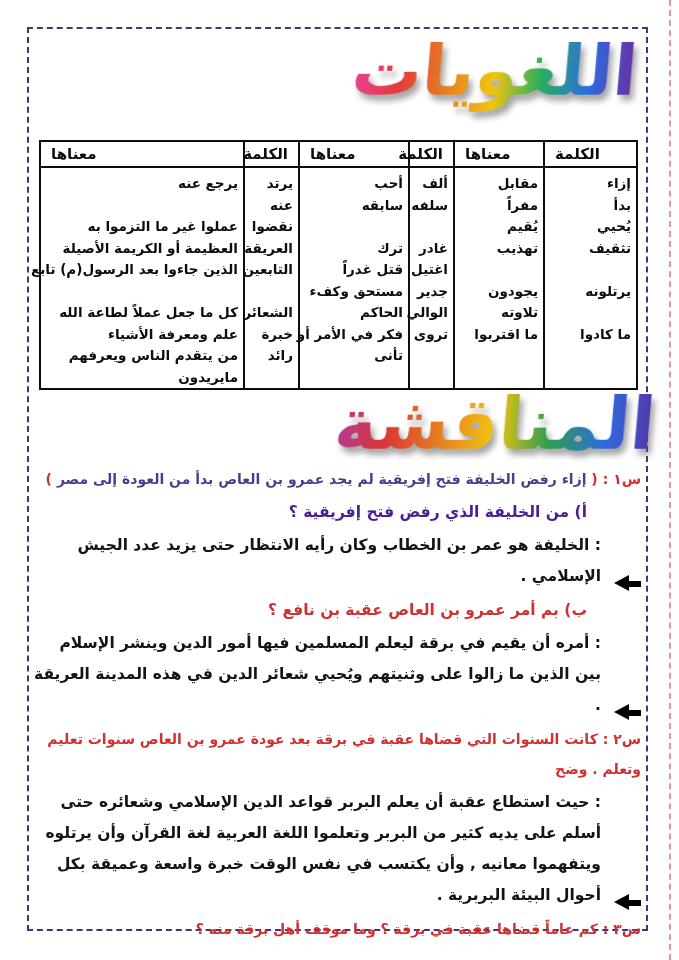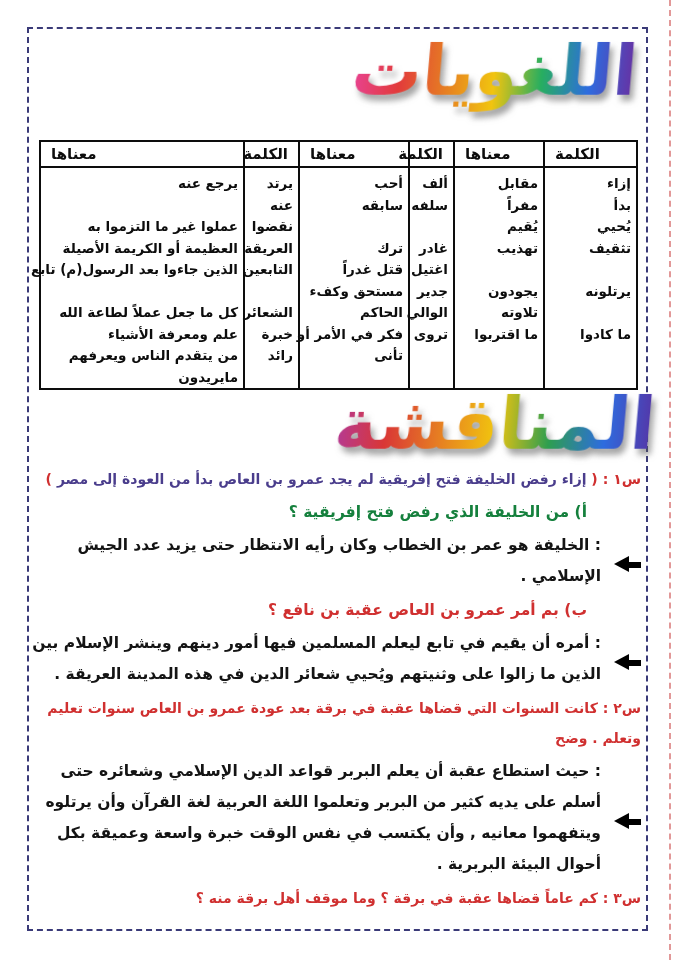--- a/index.html
+++ b/index.html
@@ -29,21 +29,21 @@
   .vocab-table th{height:22px;font-size:15px;font-weight:bold;text-align:left;
                   color:#0d0d0d;padding:1px 10px;}
   .vocab-table td{vertical-align:top;padding:5px 5px 0 15px;text-align:right;}
   .cell-line{height:21.5px;line-height:21.5px;font-size:13.5px;font-weight:bold;
              color:#0d0d0d;white-space:nowrap;}
 
   
   .qa{position:absolute;top:464px;right:38px;left:30px;}
   .qa-main{font-weight:bold;font-size:14px;line-height:30px;margin-bottom:3px;}
   .qa-sub{font-weight:bold;font-size:15.5px;line-height:30px;margin:0 54px 3px 0;}
-  .qa-answer{display:flex;align-items:center;column-gap:13px;margin-bottom:3px;}
+  .qa-answer{display:flex;align-items:flex-end;column-gap:13px;margin-bottom:3px;}
   .answer-text{font-size:15.5px;font-weight:bold;line-height:31px;flex:1;}
 
   
   .arrow{position:relative;flex:none;width:27px;height:17px;margin-top:7px;}
   .arrow::before{content:"";position:absolute;left:0;top:0;
                  border-top:8.5px solid transparent;border-bottom:8.5px solid transparent;
                  border-right:15px solid #000;}
   .arrow::after{content:"";position:absolute;right:0;top:5.5px;width:13px;height:6px;background:#000;}
 </style>
 </head>
@@ -141,29 +141,29 @@
             <div class="cell-line">مايريدون</div>
           </td>
         </tr>
       </tbody>
   </table>
 
   <div class="wordart discussion-title">المناقشة</div>
 
   <div class="qa">
       <div class="qa-main"><span style="color: rgb(208, 48, 48);">س١ : ( </span><span style="color: rgb(74, 61, 140);">إزاء رفض الخليفة فتح إفريقية لم يجد عمرو بن العاص بدأ من العودة إلى مصر</span><span style="color: rgb(208, 48, 48);"> )</span></div>
-      <div class="qa-sub" style="color: #15803d;">أ)  من الخليفة الذي رفض فتح إفريقية ؟</div>
+      <div class="qa-sub" style="color: #4c1d95;">أ)  من الخليفة الذي رفض فتح إفريقية ؟</div>
       <div class="qa-answer">
         <span class="arrow"></span>
         <div class="answer-text" style="color: rgb(20, 20, 20);">: الخليفة هو عمر بن الخطاب وكان رأيه الانتظار حتى يزيد عدد الجيش الإسلامي .</div>
       </div>
       <div class="qa-sub" style="color: rgb(208, 48, 48);">ب) بم أمر عمرو بن العاص عقبة بن نافع ؟</div>
       <div class="qa-answer">
         <span class="arrow"></span>
-        <div class="answer-text" style="color: rgb(20, 20, 20);">: أمره أن يقيم في تابع ليعلم المسلمين فيها أمور دينهم وينشر الإسلام بين الذين ما زالوا على وثنيتهم ويُحيي شعائر الدين في هذه المدينة العريقة .</div>
+        <div class="answer-text" style="color: rgb(20, 20, 20);">: أمره أن يقيم في برقة ليعلم المسلمين فيها أمور الدين وينشر الإسلام بين الذين ما زالوا على وثنيتهم ويُحيي شعائر الدين في هذه المدينة العريقة .</div>
       </div>
       <div class="qa-main"><span style="color: rgb(208, 48, 48);">س٢ : كانت السنوات التي قضاها عقبة في برقة بعد عودة عمرو بن العاص سنوات تعليم وتعلم . وضح</span></div>
       <div class="qa-answer">
         <span class="arrow"></span>
         <div class="answer-text" style="color: rgb(20, 20, 20);">: حيث استطاع عقبة أن يعلم البربر قواعد الدين الإسلامي وشعائره حتى أسلم على يديه كثير من البربر  وتعلموا اللغة العربية لغة القرآن وأن يرتلوه ويتفهموا معانيه , وأن يكتسب في نفس الوقت خبرة واسعة وعميقة بكل أحوال البيئة البربرية .</div>
       </div>
       <div class="qa-main"><span style="color: rgb(208, 48, 48);">س٣ : كم عاماً قضاها عقبة في برقة ؟ وما موقف أهل برقة منه ؟</span></div>
     </div>
 </div>
 

